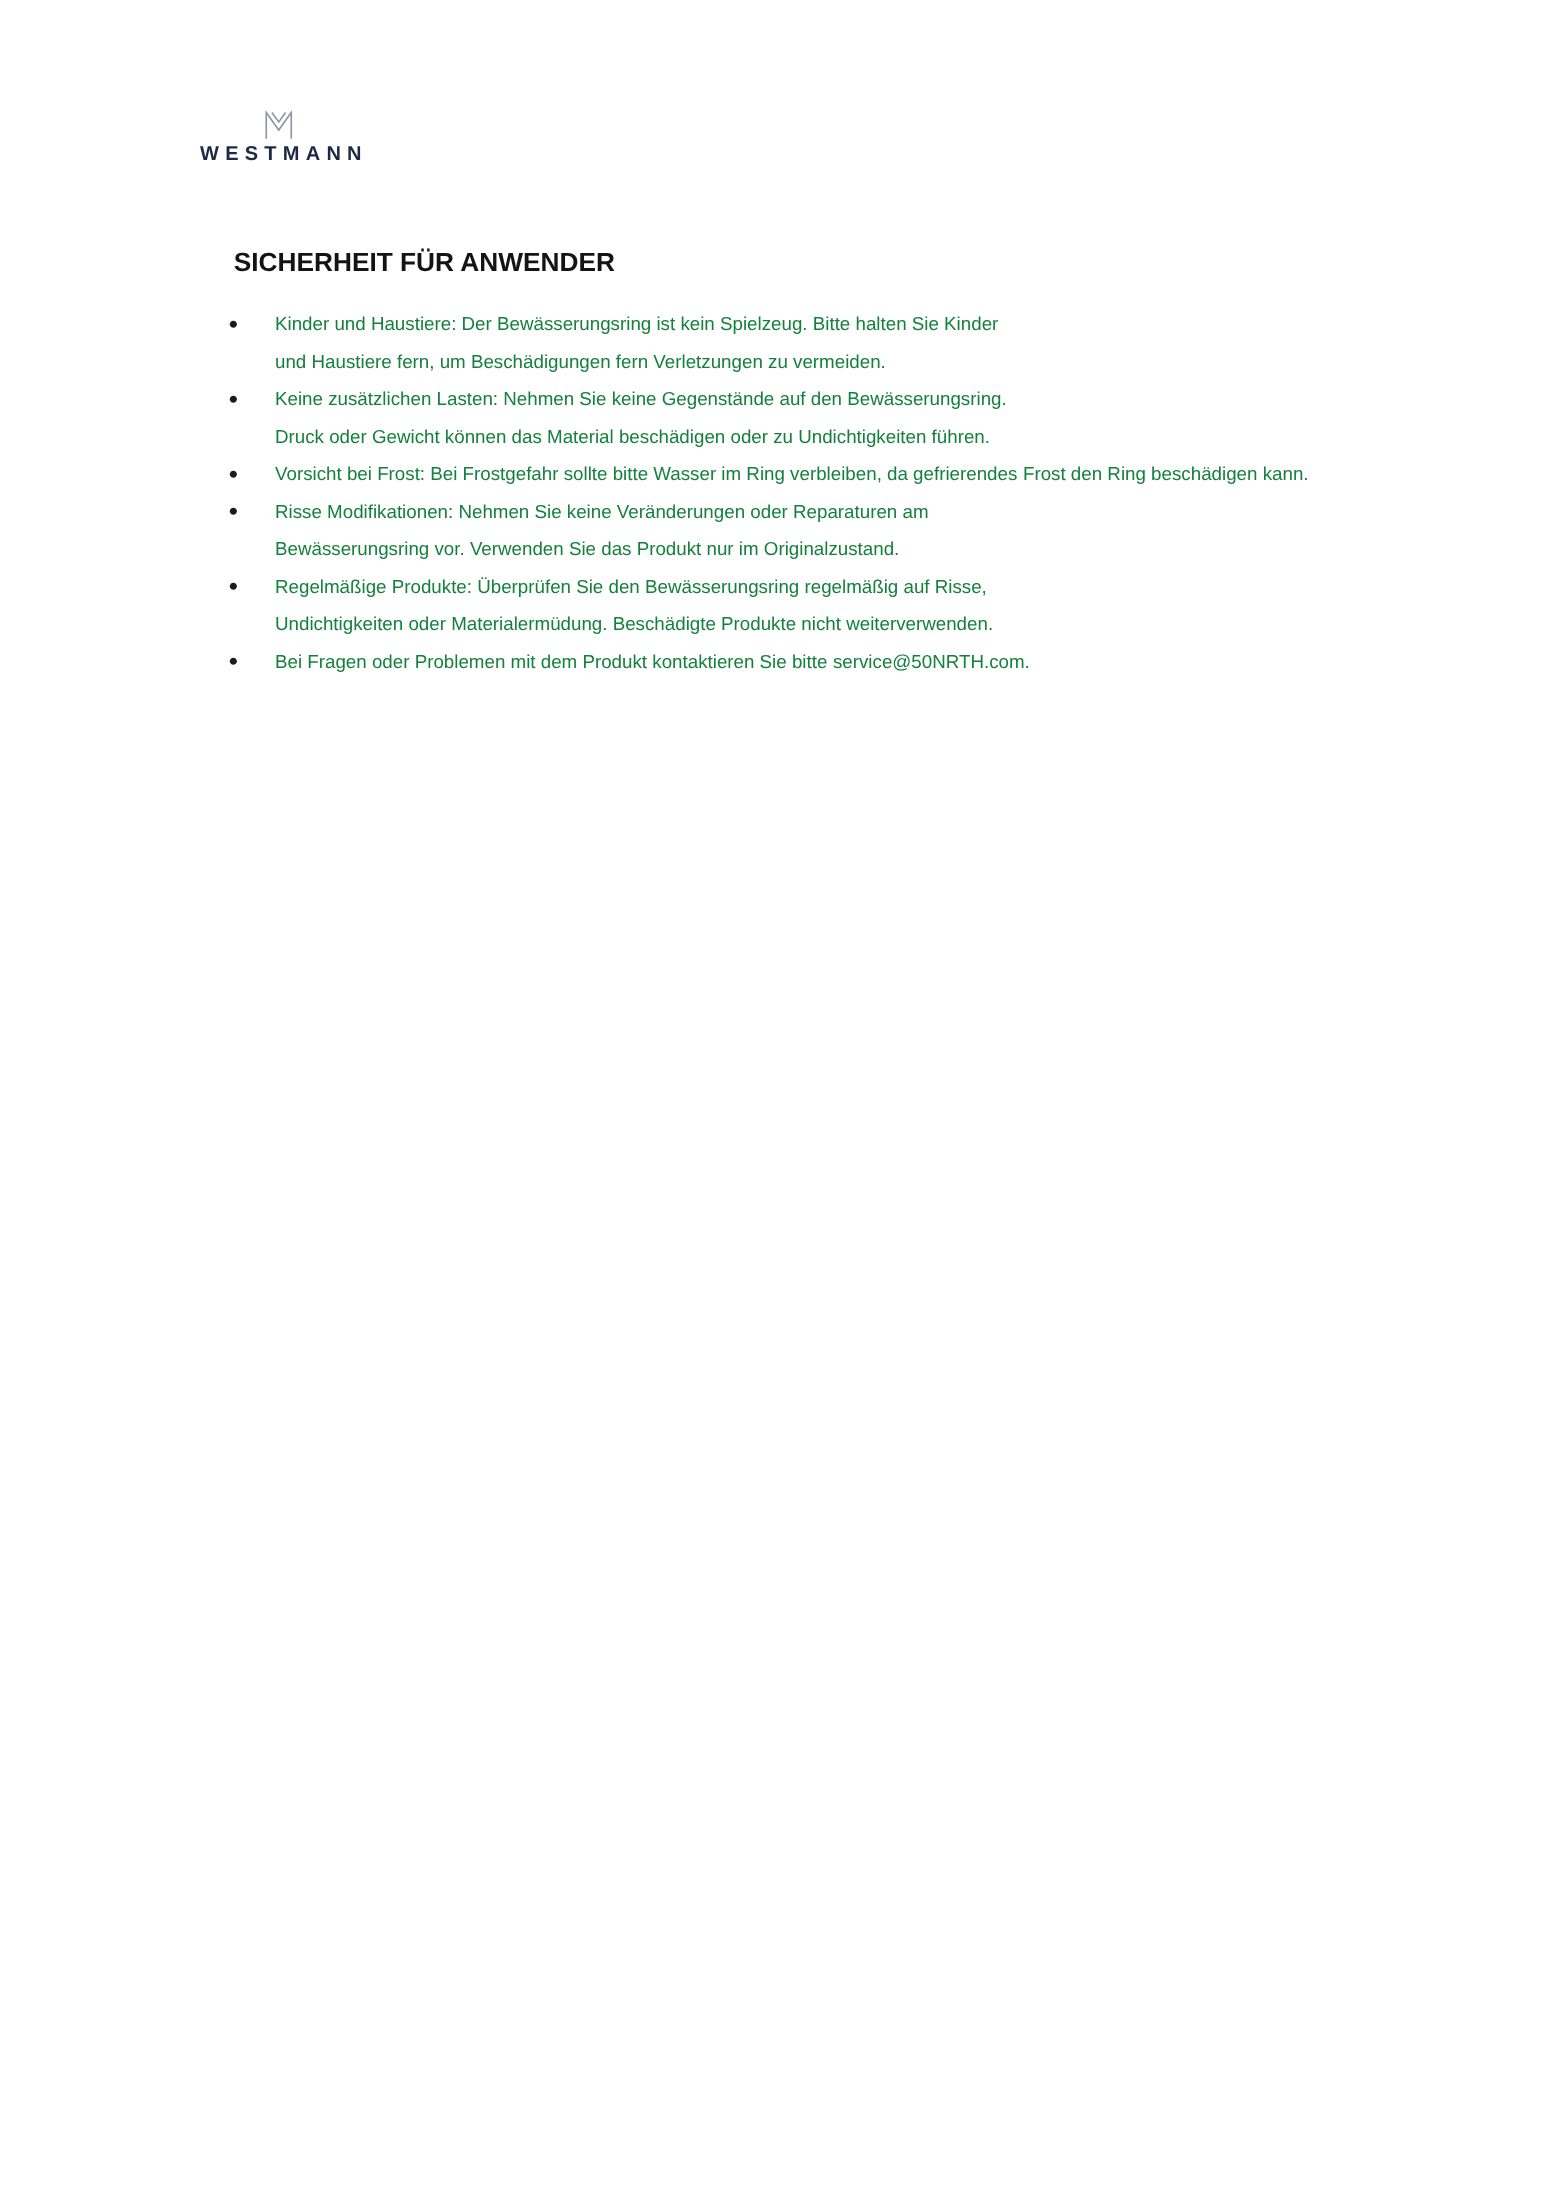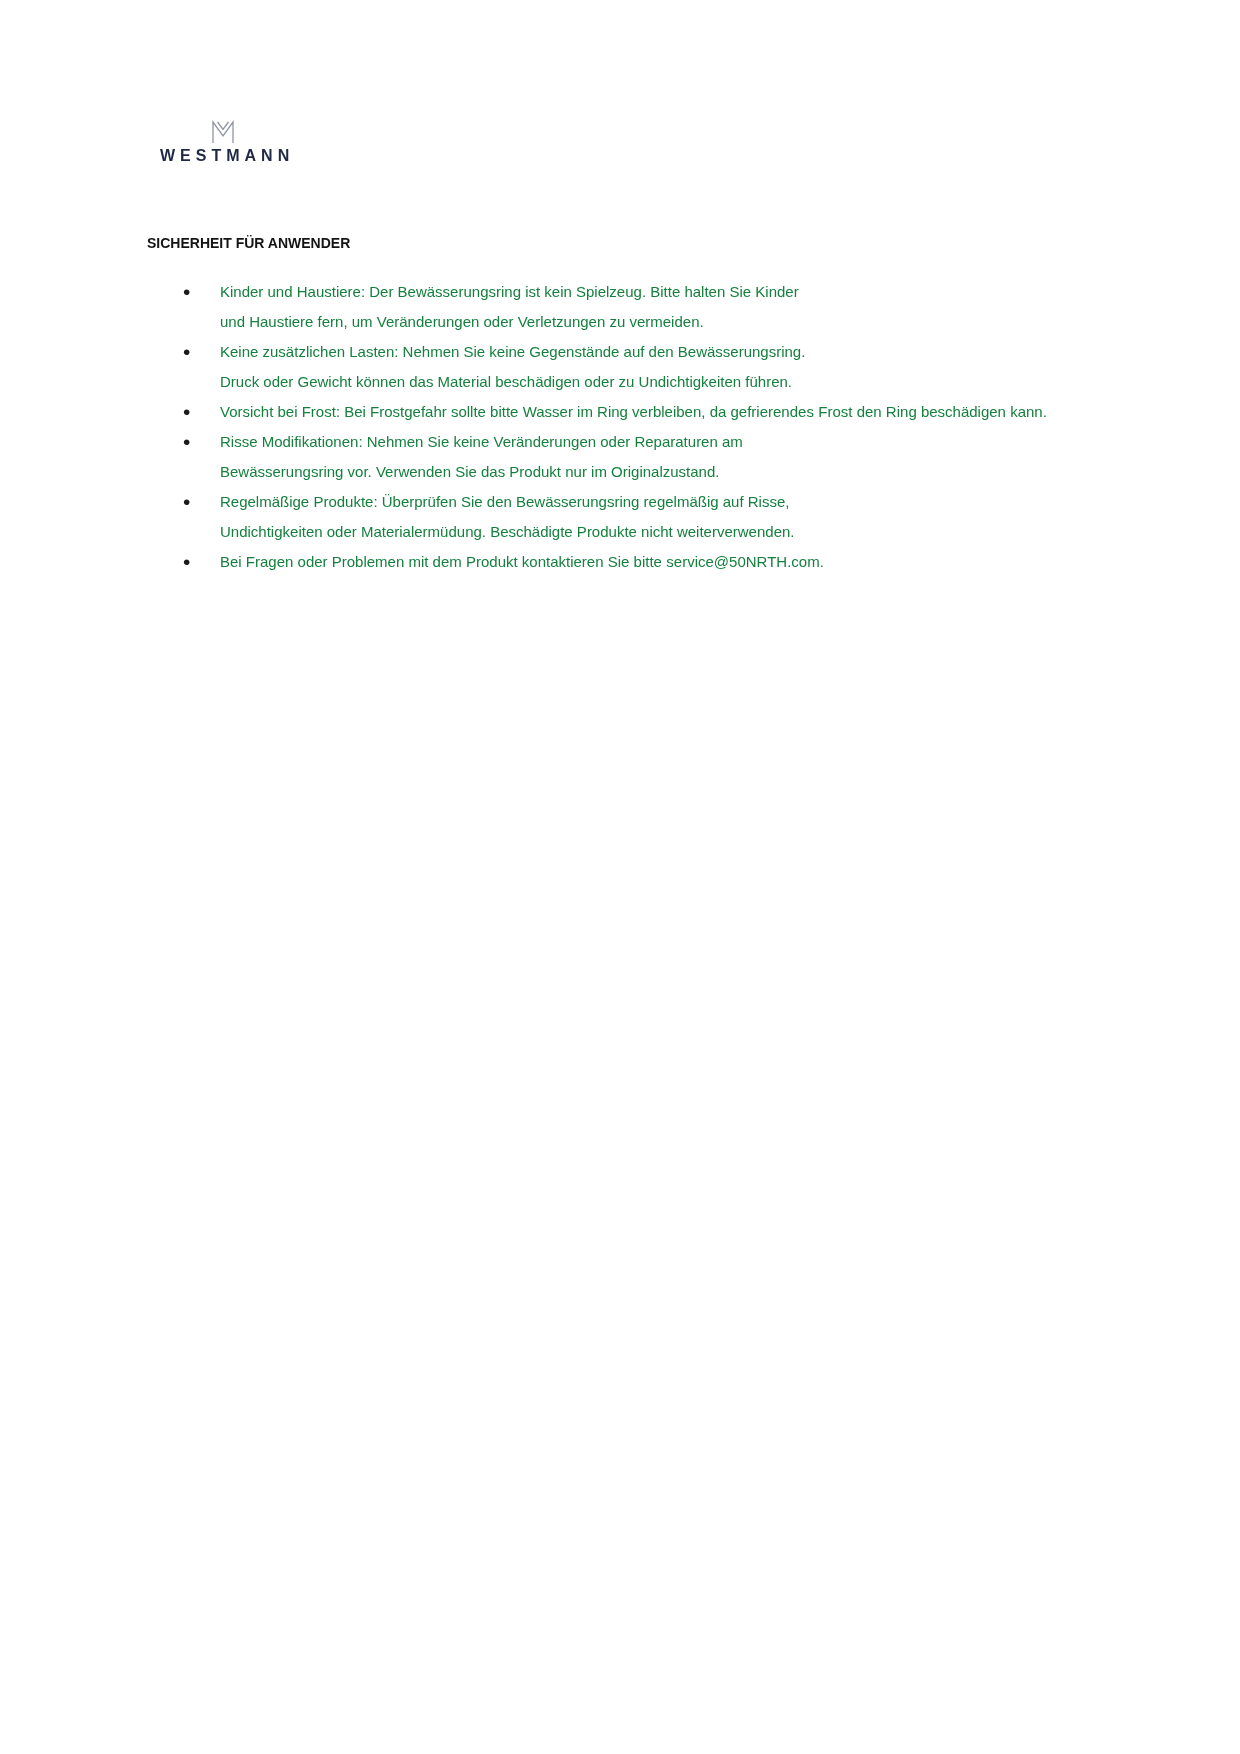--- a/index.html
+++ b/index.html
@@ -8,21 +8,21 @@
     width: 1240px;
     height: 1754px;
     font-family: "Liberation Sans", "DejaVu Sans", sans-serif;
     color: #1b1b1b;
     position: relative;
     overflow: hidden;
   }
 
   
   .logo {
-    padding-top: 120px;
+    padding-top: 88px;
     margin-left: 155px;
     width: 136px;
     text-align: center;
   }
   .monogram { display: block; margin: 0 auto; }
   .wordmark {
     margin-top: 3px;
     font-size: 16px;
     font-weight: 700;
     letter-spacing: 5px;
@@ -30,27 +30,28 @@
     color: #1e2a45;
     white-space: nowrap;
   }
 
   
   .content {
     margin-left: 147px;
     margin-right: 120px;
   }
   .heading {
-    font-size: 14px;
+    font-size: 21px;
     font-weight: 700;
     line-height: 30px;
     color: #141414;
     margin-top: 21px;
     margin-bottom: 19px;
     white-space: nowrap;
+    margin-left: 40px;
   }
   .section:first-of-type .heading { margin-top: 63px; }
 
   .bullets { list-style: none; }
   .bullet { display: flex; align-items: flex-start; }
   .marker {
     flex: 0 0 73px;
     padding-left: 36px;
     font-size: 21px;
     line-height: 30px;
@@ -79,21 +80,21 @@
 
   <main class="content">
 
     <section class="section">
       <h2 class="heading">SICHERHEIT FÜR ANWENDER</h2>
       <ul class="bullets">
         <li class="bullet">
           <span class="marker">•</span>
           <span class="lines">
             <span class="line">Kinder und Haustiere: Der Bewässerungsring ist kein Spielzeug. Bitte halten Sie Kinder</span>
-            <span class="line">und Haustiere fern, um Veränderungen oder Verletzungen zu vermeiden.</span>
+            <span class="line">und Haustiere fern, um Beschädigungen fern Verletzungen zu vermeiden.</span>
           </span>
         </li>
         <li class="bullet">
           <span class="marker">•</span>
           <span class="lines">
             <span class="line">Keine zusätzlichen Lasten: Nehmen Sie keine Gegenstände auf den Bewässerungsring.</span>
             <span class="line">Druck oder Gewicht können das Material beschädigen oder zu Undichtigkeiten führen.</span>
           </span>
         </li>
         <li class="bullet">

